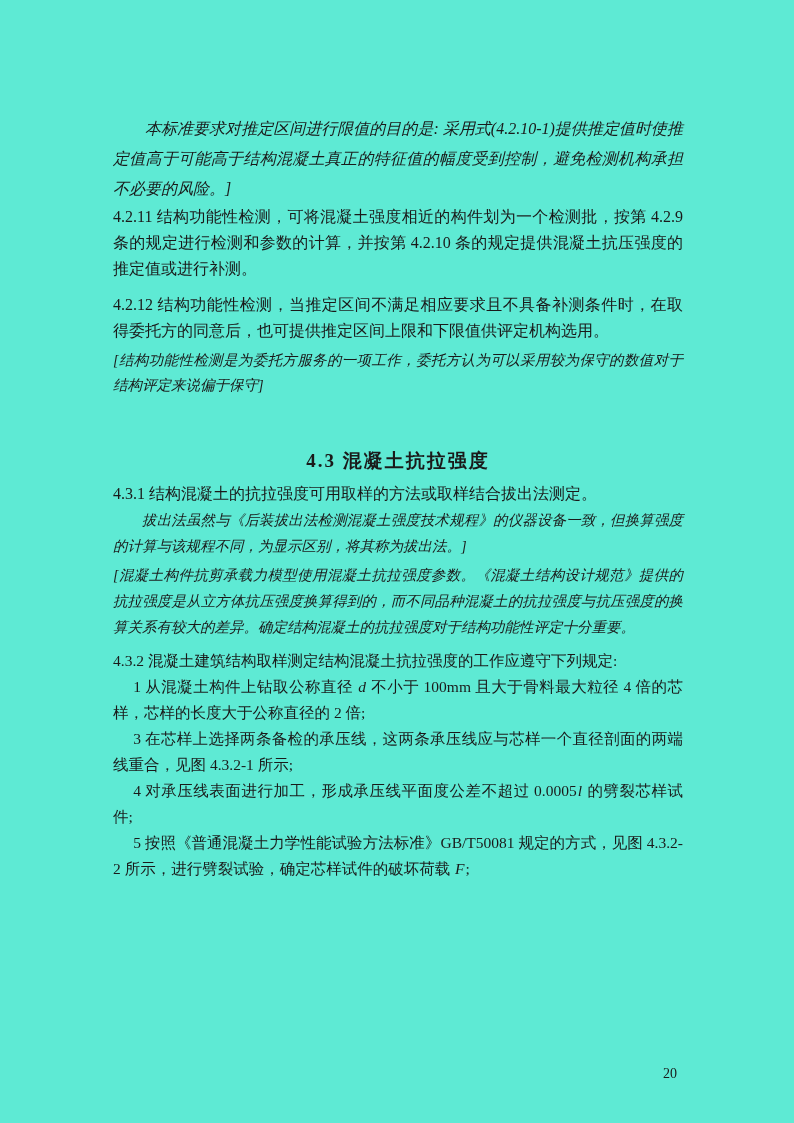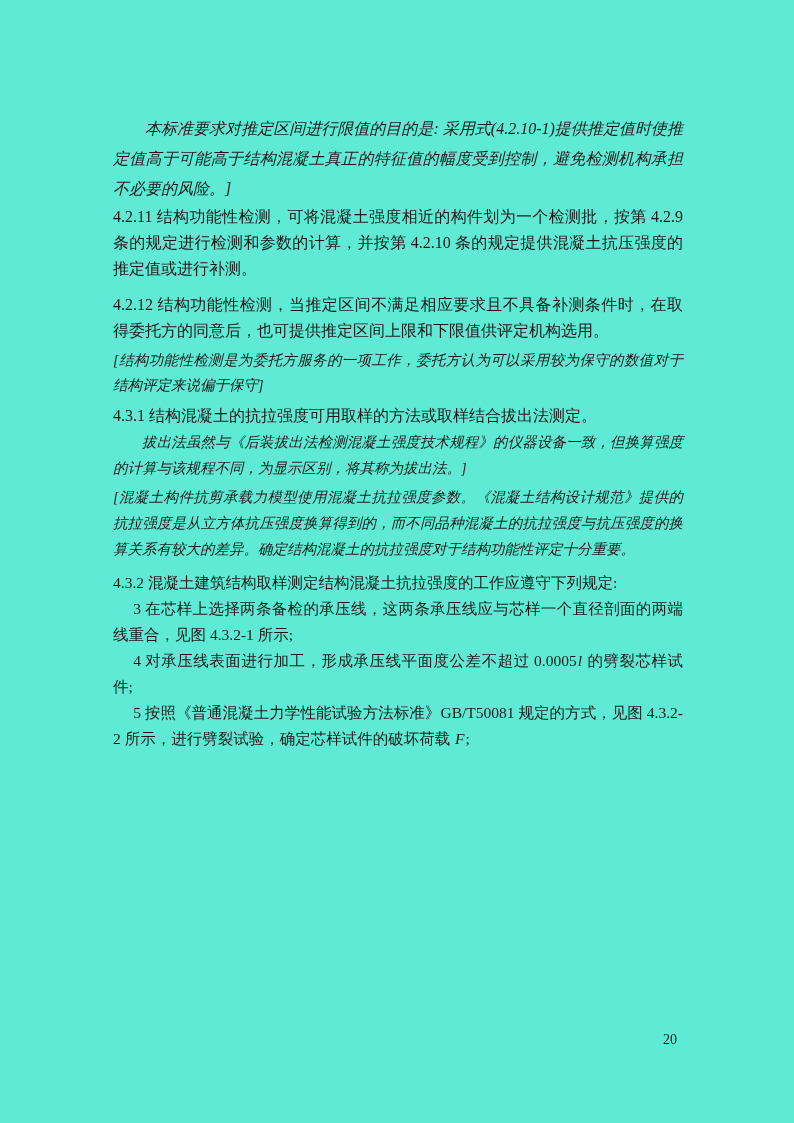--- a/index.html
+++ b/index.html
@@ -67,21 +67,21 @@
   }
   
   .var {
     font-style: italic;
     font-family: "Liberation Serif", "DejaVu Serif", serif;
     padding: 0 1px;
   }
   .footer-pagenum {
     position: absolute;
     left: 655px;
-    top: 1030px;
+    top: 1064px;
     width: 30px;
     text-align: center;
     font-size: 14px;
     line-height: 20px;
     color: #1a1a1a;
   }
 </style>
 </head>
 <body>
 
@@ -89,30 +89,32 @@
   <div class="content">
 
     <p class="p-note-lg">本标准要求对推定区间进行限值的目的是: 采用式(4.2.10-1)提供推定值时使推定值高于可能高于结构混凝土真正的特征值的幅度受到控制，避免检测机构承担不必要的风险。]</p>
 
     <p class="p-clause">4.2.11 结构功能性检测，可将混凝土强度相近的构件划为一个检测批，按第 4.2.9 条的规定进行检测和参数的计算，并按第 4.2.10 条的规定提供混凝土抗压强度的推定值或进行补测。</p>
 
     <p class="p-clause" id="clause-4-2-12">4.2.12 结构功能性检测，当推定区间不满足相应要求且不具备补测条件时，在取得委托方的同意后，也可提供推定区间上限和下限值供评定机构选用。</p>
 
     <p class="p-note" id="note-4-2-12">[结构功能性检测是为委托方服务的一项工作，委托方认为可以采用较为保守的数值对于结构评定来说偏于保守]</p>
 
+    <h2 class="heading">4.3 混凝土抗拉强度</h2>
 
     <p class="p-clause" id="clause-4-3-1">4.3.1 结构混凝土的抗拉强度可用取样的方法或取样结合拔出法测定。</p>
 
     <p class="p-note indent2">拔出法虽然与《后装拔出法检测混凝土强度技术规程》的仪器设备一致，但换算强度的计算与该规程不同，为显示区别，将其称为拔出法。]</p>
 
     <p class="p-note" id="note-4-3-1-p1">[混凝土构件抗剪承载力模型使用混凝土抗拉强度参数。《混凝土结构设计规范》提供的抗拉强度是从立方体抗压强度换算得到的，而不同品种混凝土的抗拉强度与抗压强度的换算关系有较大的差异。确定结构混凝土的抗拉强度对于结构功能性评定十分重要。</p>
 
     <p class="p-clause" id="clause-4-3-2">4.3.2 混凝土建筑结构取样测定结构混凝土抗拉强度的工作应遵守下列规定:</p>
 
     <div>
+      <p class="item"><span>1 从混凝土构件上钻取公称直径 </span><span class="var">d</span><span> 不小于 100mm 且大于骨料最大粒径 4 倍的芯样，芯样的长度大于公称直径的 2 倍;</span></p>
 
 
       <p class="item"><span>3 在芯样上选择两条备检的承压线，这两条承压线应与芯样一个直径剖面的两端线重合，见图 4.3.2-1 所示;</span></p>
 
       <p class="item"><span>4 对承压线表面进行加工，形成承压线平面度公差不超过 0.0005</span><span class="var">l</span><span> 的劈裂芯样试件;</span></p>
 
       <p class="item"><span>5 按照《普通混凝土力学性能试验方法标准》GB/T50081 规定的方式，见图 4.3.2-2 所示，进行劈裂试验，确定芯样试件的破坏荷载 </span><span class="var">F</span><span>;</span></p>
     </div>
 
   </div>

